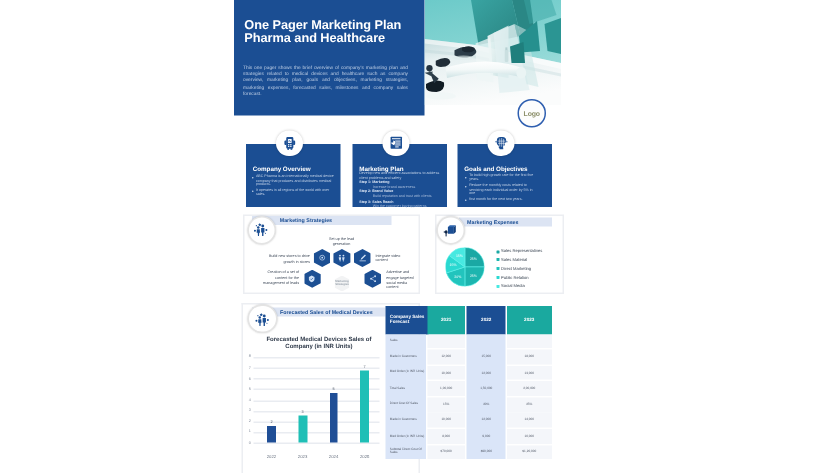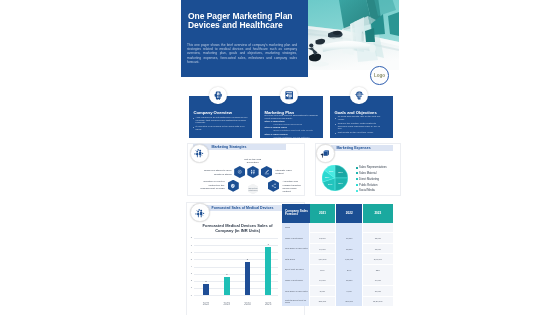--- a/index.html
+++ b/index.html
@@ -1,18 +1,18 @@
 <!DOCTYPE html>
 <html><head>
 <meta charset="utf-8">
 <style>
   html,body{margin:0;padding:0;background:#ffffff;}
   body{width:560px;height:315px;overflow:hidden;
        font-family:"Liberation Sans",sans-serif;-webkit-font-smoothing:antialiased;}
-  #page{position:absolute;left:181px;top:0;width:218px;height:315px;background:#fff;}
+  #page{position:absolute;left:156px;top:0;width:218px;height:315px;background:#fff;}
 
   
   #hero{position:absolute;left:0;top:0;width:218px;height:77px;}
   #hero-blue{position:absolute;left:0;top:0;width:127px;height:77px;background:#1b4e93;}
   #hero-img{position:absolute;left:127px;top:0;width:91px;height:70px;overflow:hidden;}
   .hero-title{position:absolute;left:6.9px;top:12.1px;width:118px;color:#fff;
       font-size:8.5px;line-height:9.25px;font-weight:bold;letter-spacing:-0.03px;}
   .hero-body{position:absolute;left:6px;top:42.6px;width:110px;color:#bdcde4;
       font-size:3.22px;line-height:4.37px;text-align:justify;}
   #logo-badge{position:absolute;left:189.2px;top:66.1px;width:16.6px;height:16.6px;border-radius:50%;
@@ -144,21 +144,21 @@
         <path d="M1 56 Q8 51.8 13 55 Q14 60.4 8 61.4 Q1 61.4 1 58.4 Z" fill="#121d25"></path>
         <circle cx="3.3" cy="45.5" r="2.1" fill="#253440"></circle>
         <path d="M3 47 L9.5 52.5 L6.5 55.5 Z" fill="#2b3b47"></path>
         <path d="M0 48.5 L5.5 47.6 L4.6 50.8 Z" fill="#32444f"></path>
         <ellipse cx="11" cy="64" rx="10" ry="2.4" fill="#eef6f6" opacity=".65"></ellipse>
         <ellipse cx="26" cy="38.5" rx="7.5" ry="1.5" fill="#dfeced" opacity=".6"></ellipse>
       </svg>
     </div>
     <div class="hero-title">
       <div>One Pager Marketing Plan</div>
-      <div>Devices and Healthcare</div>
+      <div>Pharma and Healthcare</div>
     </div>
     <div class="hero-body">This one pager shows the brief overview  of company's marketing plan and strategies related to medical devices and healthcare such as company overview, marketing plan, goals and objectives, marketing strategies, marketing expenses, forecasted sales, milestones and company sales forecast.</div>
   </div>
   <div id="logo-badge">
     <span>Logo</span>
   </div>
 
   <div id="cards">
 
     <div class="card" style="left:8px;width:62.5px">

